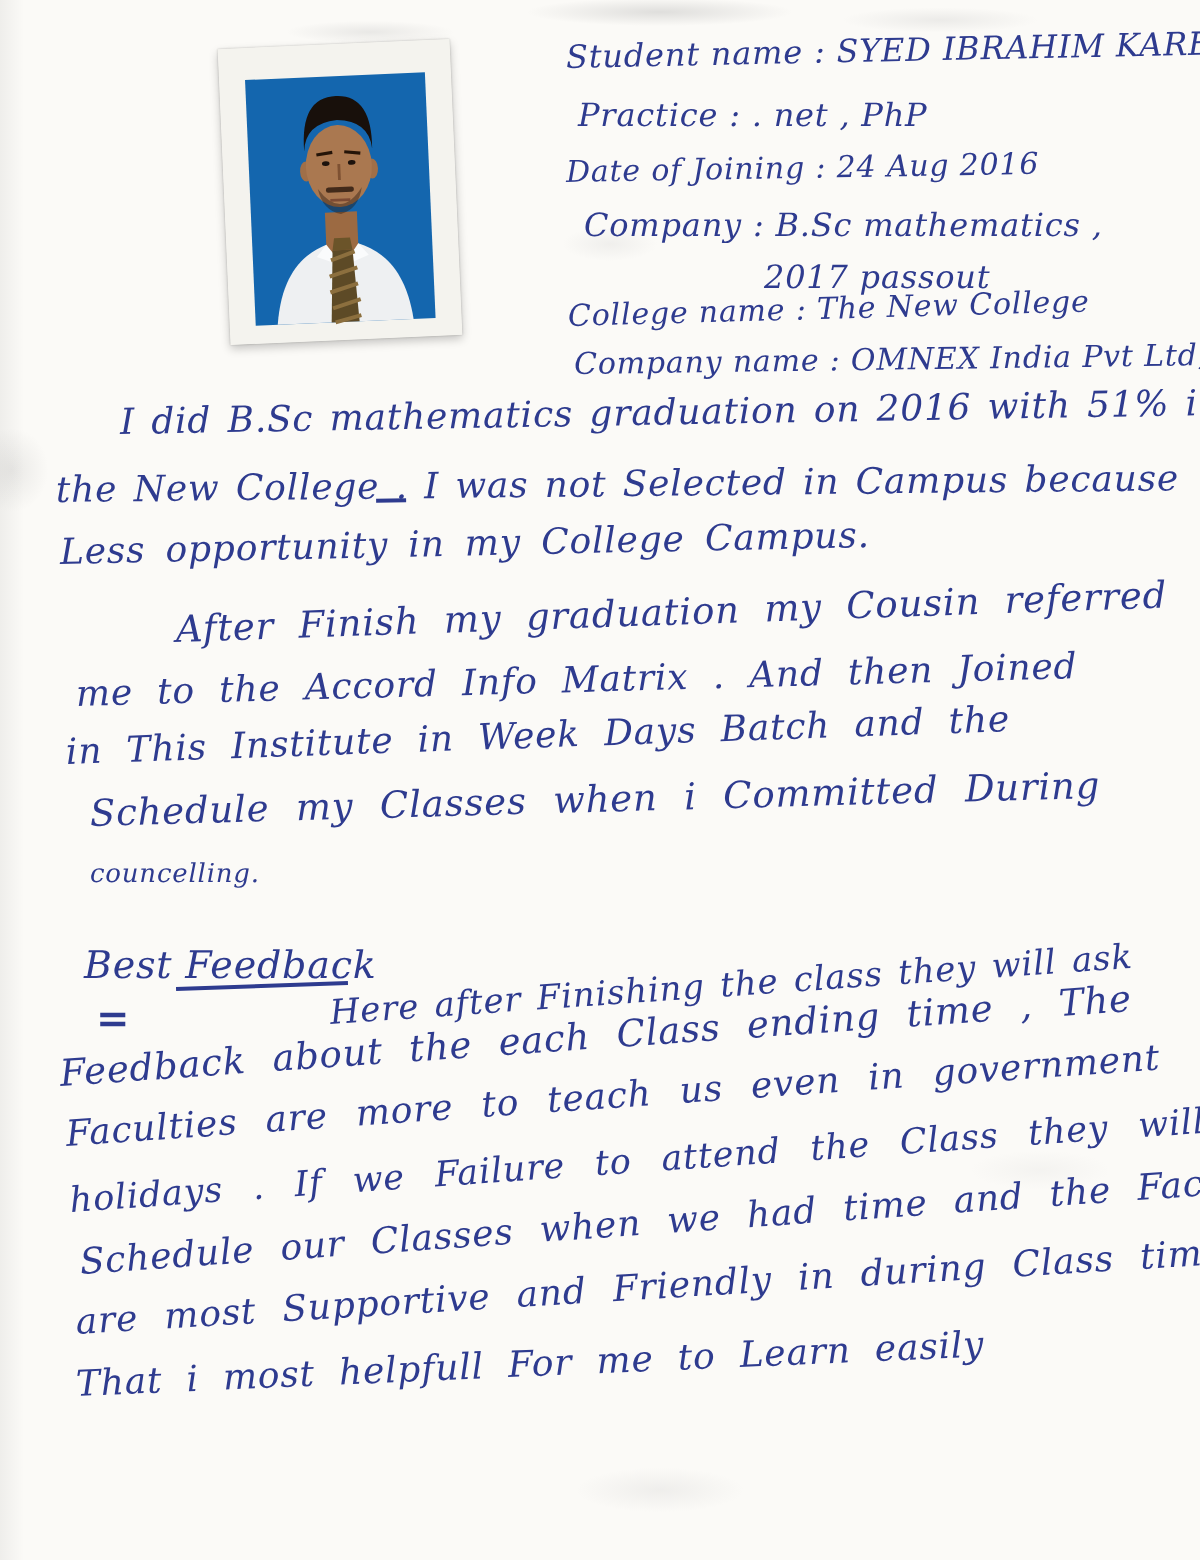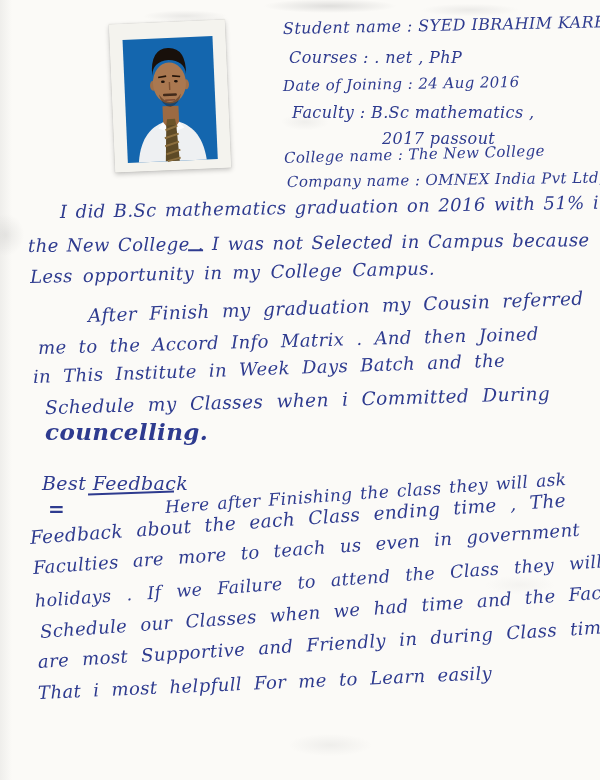--- a/index.html
+++ b/index.html
@@ -39,21 +39,21 @@
   .h6{left:287px;top:174px;font-size:15px;transform:rotate(-0.8deg);}
   
   .b0{left:60px;top:202px;font-size:18px;word-spacing:2px;transform:rotate(-1deg);}
   .b1{left:28px;top:236px;font-size:18px;word-spacing:2px;transform:rotate(-0.6deg);}
   .b1::after{content:"";position:absolute;left:160px;bottom:3px;width:15px;height:1.5px;background:var(--ink,#2e3b8f);}
   .b2{left:30px;top:267px;font-size:18px;word-spacing:4px;transform:rotate(-1.2deg);}
   .b3{left:88px;top:306px;font-size:18.5px;word-spacing:6px;transform:rotate(-2deg);}
   .b4{left:38px;top:338px;font-size:18px;word-spacing:6px;transform:rotate(-1.6deg);}
   .b5{left:33px;top:367px;font-size:18px;word-spacing:6px;transform:rotate(-2deg);}
   .b6{left:45px;top:398px;font-size:18.5px;word-spacing:7px;transform:rotate(-1.6deg);}
-  .b7{left:45px;top:419px;font-size:23px;font-weight:bold;}
+  .b7{left:45px;top:431px;font-size:13px;}
   .b8{left:42px;top:473px;font-size:19px;}
   .b8::after{content:"";position:absolute;left:46px;bottom:0;width:86px;height:2px;background:var(--ink,#2e3b8f);transform:rotate(-2deg);}
   .b9{left:48px;top:498px;font-size:20px;font-weight:bold;}
   .b10{left:165px;top:498px;font-size:17px;word-spacing:2px;transform:rotate(-4deg);}
   .b11{left:30px;top:528px;font-size:18.5px;word-spacing:7px;transform:rotate(-4deg);}
   .b12{left:33px;top:558px;font-size:18px;word-spacing:8px;transform:rotate(-4deg);}
   .b13{left:35px;top:592px;font-size:17.5px;word-spacing:9px;transform:rotate(-4deg);}
   .b14{left:40px;top:622px;font-size:18px;word-spacing:7px;transform:rotate(-4deg);}
   .b15{left:38px;top:652px;font-size:18px;word-spacing:7px;transform:rotate(-3.5deg);}
   .b16{left:38px;top:683px;font-size:18px;word-spacing:6px;transform:rotate(-2.5deg);}
@@ -102,23 +102,23 @@
       <path d="M47,72 Q58,88 69,72 Q67,83 58,85 Q49,83 47,72 Z" fill="rgba(40,24,14,.42)"></path>
       <path d="M53,78 L63,78" stroke="#7c4a33" stroke-width="1.4" fill="none"></path>
 
       <polygon points="54,97 62,97 63,103 53,103" fill="#6b5429"></polygon>
       <polygon points="53,103 63,103 65,139 51,139" fill="#5d4a26"></polygon>
       <path d="M52,108 L64,104 M51,116 L65,112 M51,124 L65,120 M52,132 L66,128 M53,139 L66,136" stroke="#8c6f3e" stroke-width="2" fill="none"></path>
     </svg>
   </div>
 
   <div class="hw h0">Student name : SYED IBRAHIM KAREEM</div>
-  <div class="hw h1">Courses : . net , PhP</div>
+  <div class="hw h1">Practice : . net , PhP</div>
   <div class="hw h2">Date of Joining : 24 Aug 2016</div>
-  <div class="hw h3">Faculty : B.Sc mathematics ,</div>
+  <div class="hw h3">Company : B.Sc mathematics ,</div>
   <div class="hw h4">2017 passout</div>
   <div class="hw h5">College name : The New College</div>
   <div class="hw h6">Company name : OMNEX India Pvt Ltd,</div>
 
   <div class="hw b0">I did B.Sc mathematics graduation on 2016 with 51% in</div>
   <div class="hw b1">the New College . I was not Selected in Campus because</div>
   <div class="hw b2">Less opportunity in my College Campus.</div>
 
   <div class="hw b3">After Finish my graduation my Cousin referred</div>
   <div class="hw b4">me to the Accord Info Matrix . And then Joined</div>

